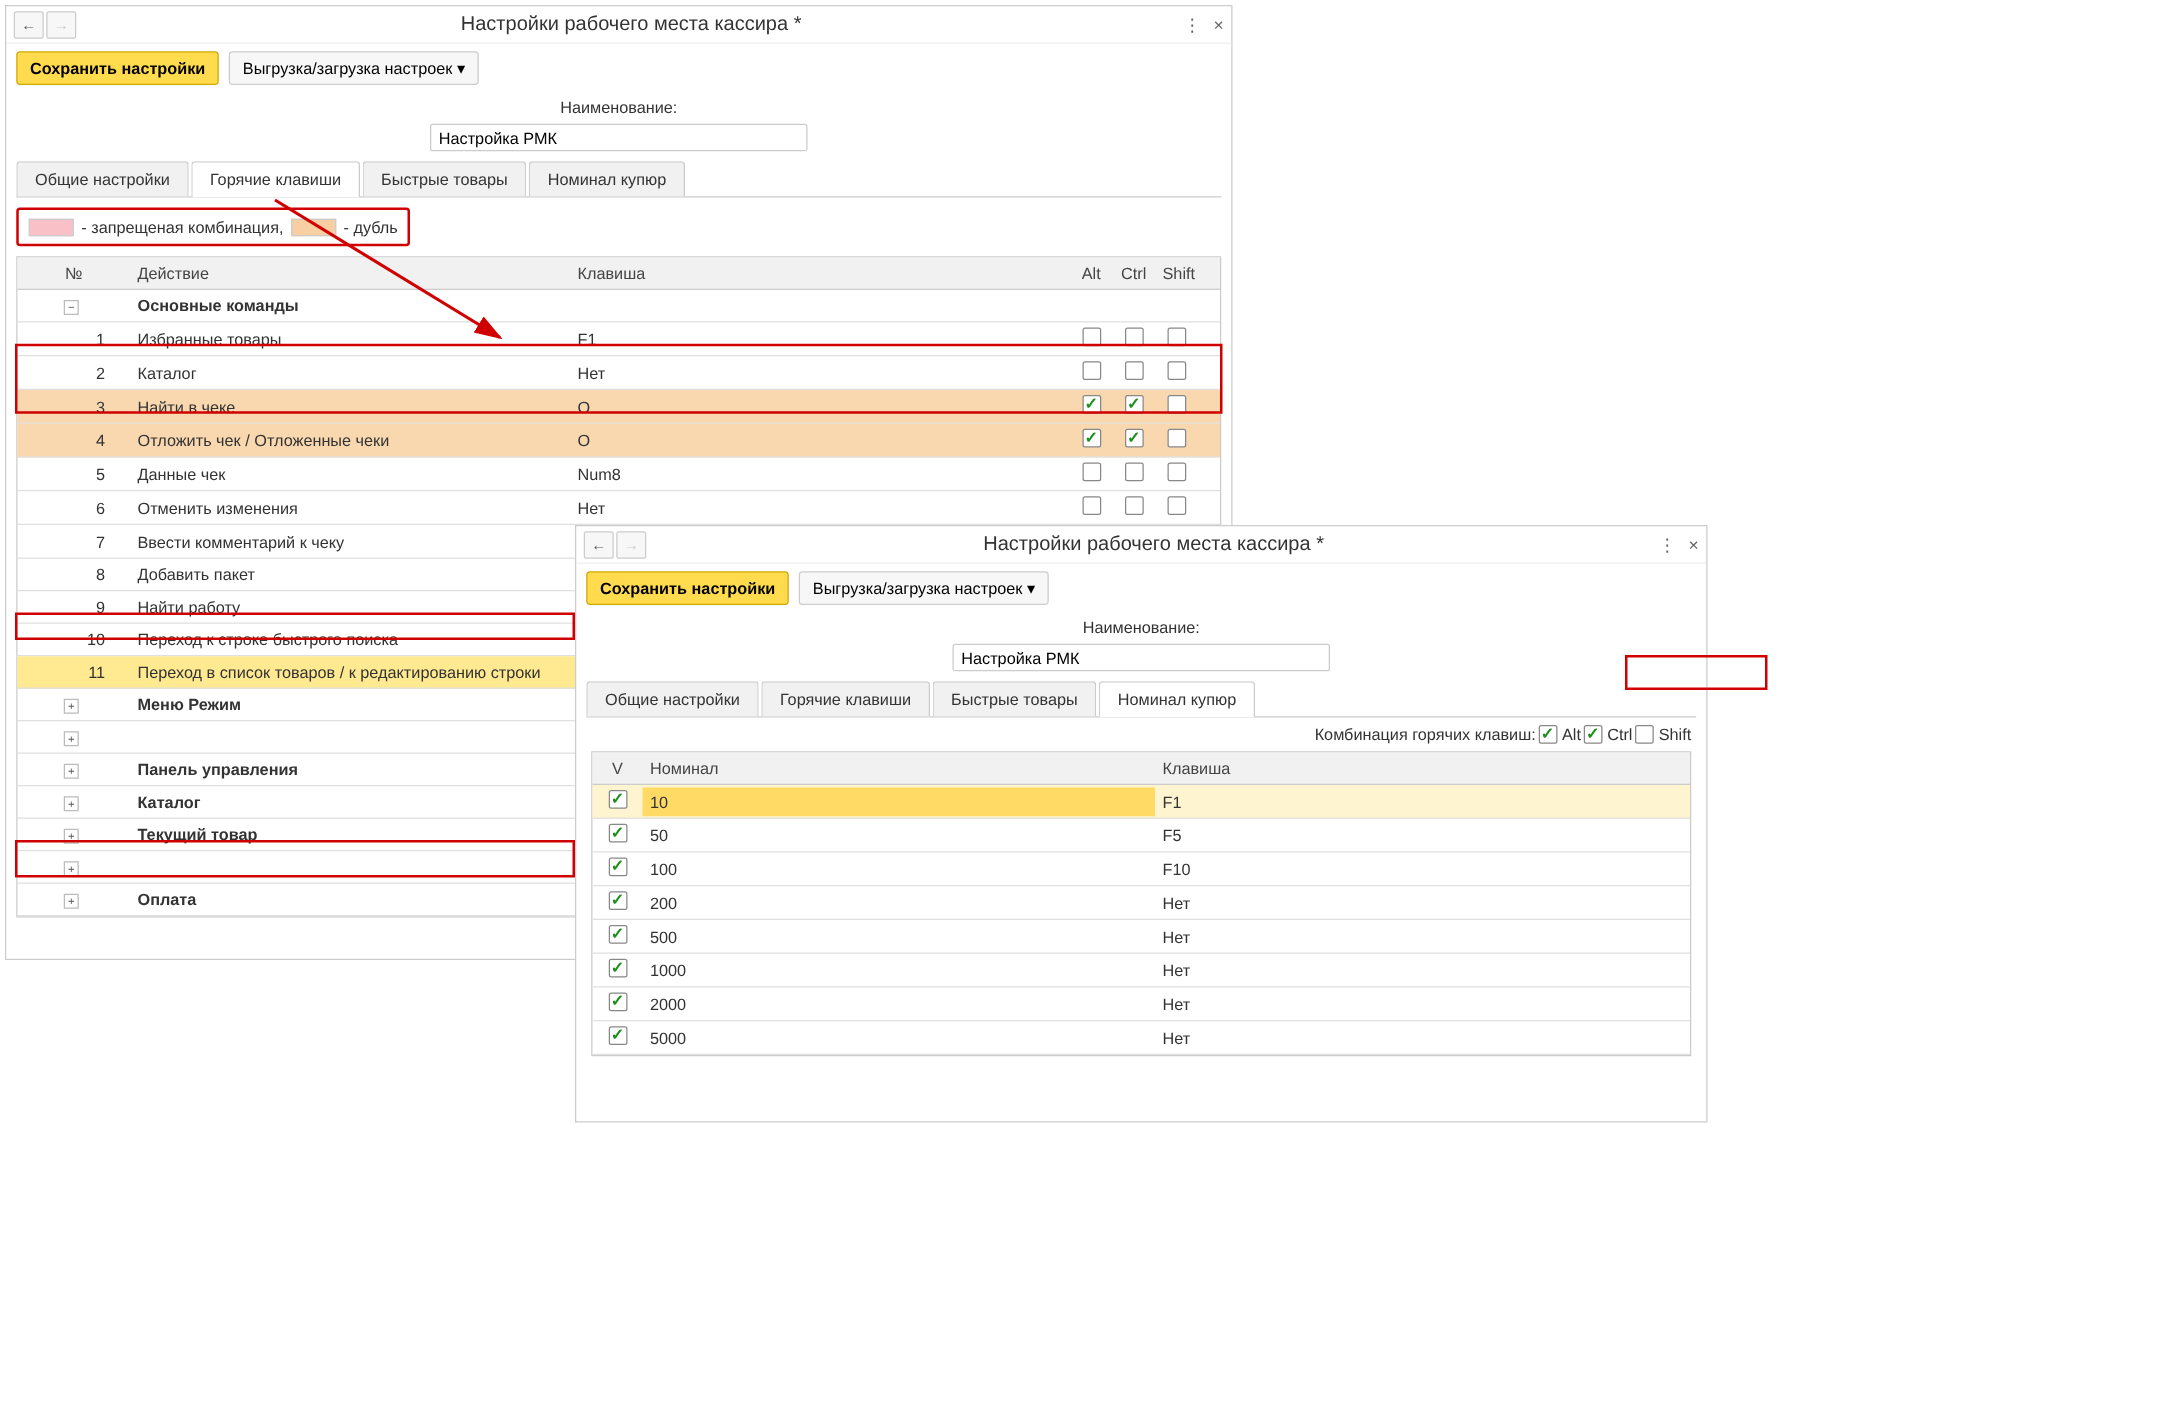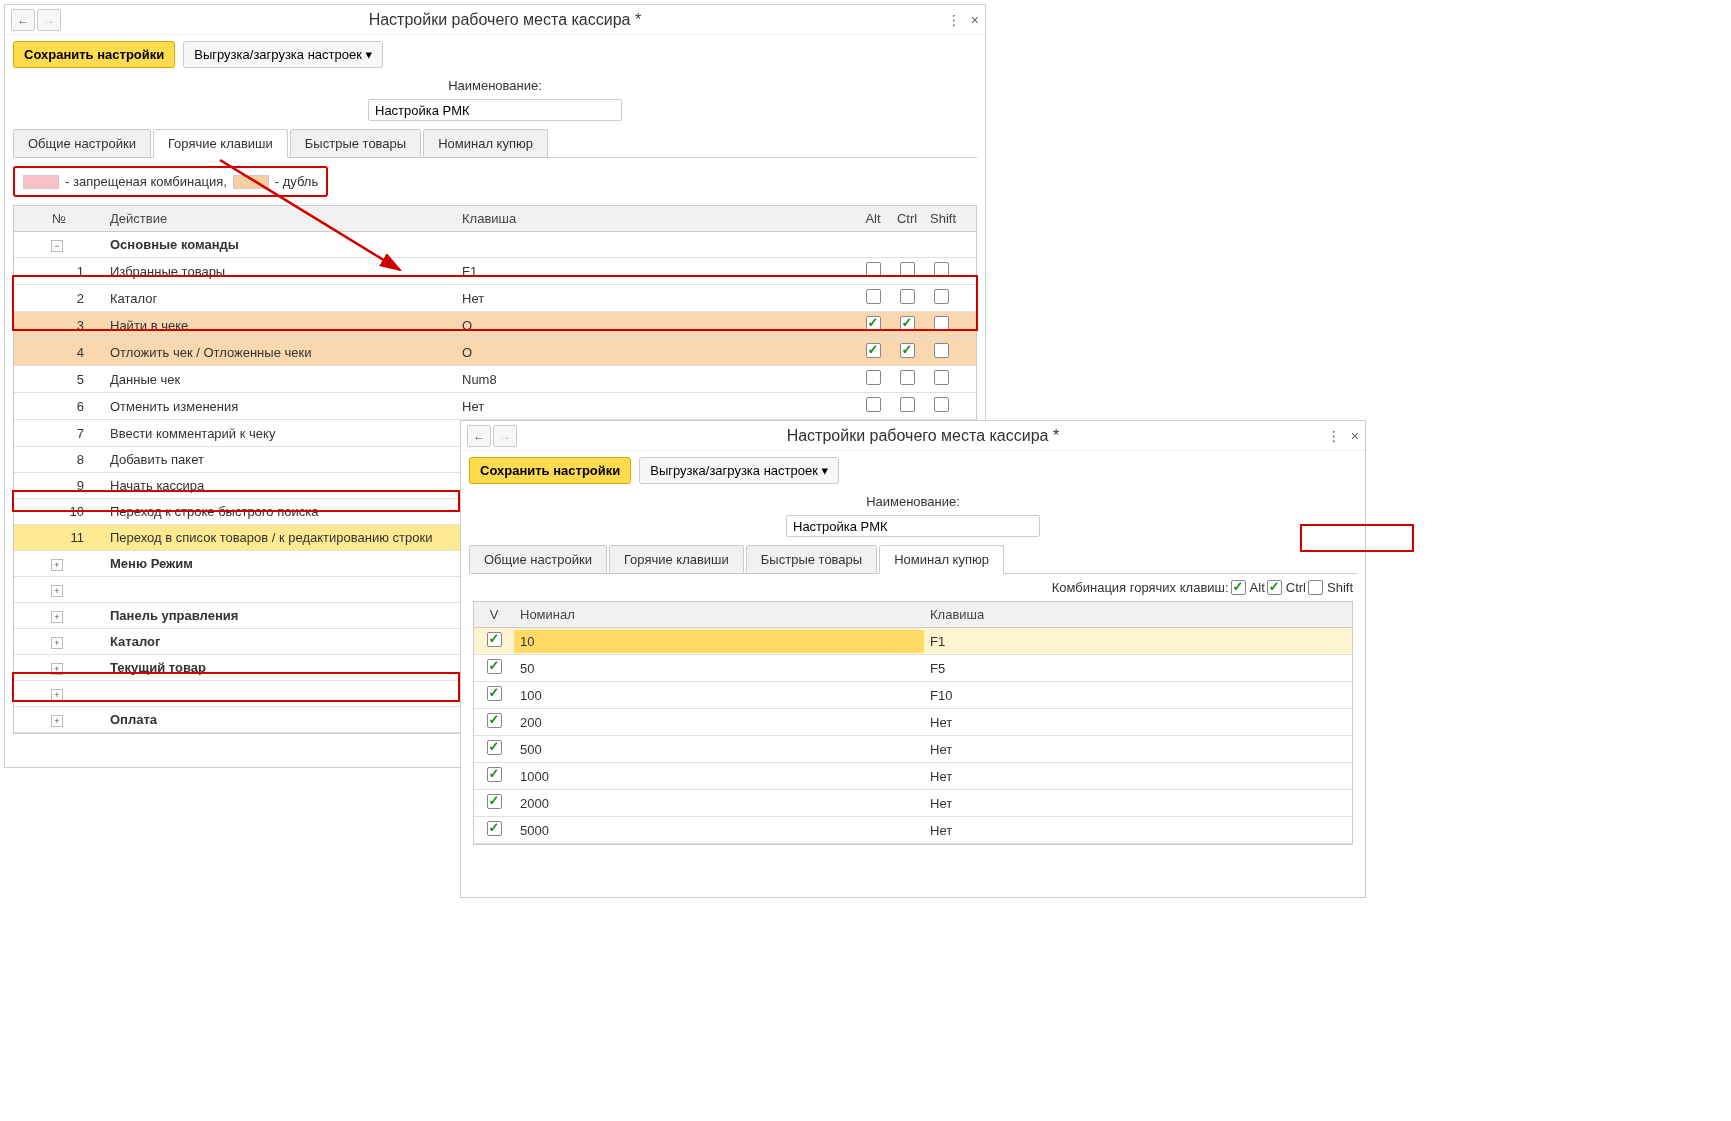--- a/index.html
+++ b/index.html
@@ -70,21 +70,21 @@
     padding: 5px 10px;
     font-size: 13px;
     text-align: center;
   }
   .field-row { padding: 4px 8px; display:flex; align-items:center; gap:6px;flex-direction:column; }
   .field-row label { color: #333; }
   .text-input {
     border: 1px solid #ccc;
     padding: 3px 6px;
     border-radius: 2px;
-    width: 254px;
+    width: 302px;
     height: 22px;
     font-size: 13px;
   }
   .tabs {
     display: flex;
     border-bottom: 1px solid #ccc;
     margin: 4px 8px 0 8px;
   }
   .tab {
     padding: 6px 14px;
@@ -304,21 +304,21 @@
         <div class="grid-row">
           <div class="grid-cell cell-num">8</div>
           <div class="grid-cell">Добавить пакет</div>
           <div class="grid-cell"></div>
           <div class="grid-cell cell-cb"></div>
           <div class="grid-cell cell-cb"></div>
           <div class="grid-cell cell-cb"></div>
         </div>
         <div class="grid-row">
           <div class="grid-cell cell-num">9</div>
-          <div class="grid-cell">Начать кассира</div>
+          <div class="grid-cell">Найти работу</div>
           <div class="grid-cell"></div>
           <div class="grid-cell cell-cb"></div>
           <div class="grid-cell cell-cb"></div>
           <div class="grid-cell cell-cb"></div>
         </div>
         <div class="grid-row">
           <div class="grid-cell cell-num">10</div>
           <div class="grid-cell">Переход к строке быстрого поиска</div>
           <div class="grid-cell"></div>
           <div class="grid-cell cell-cb"></div>

